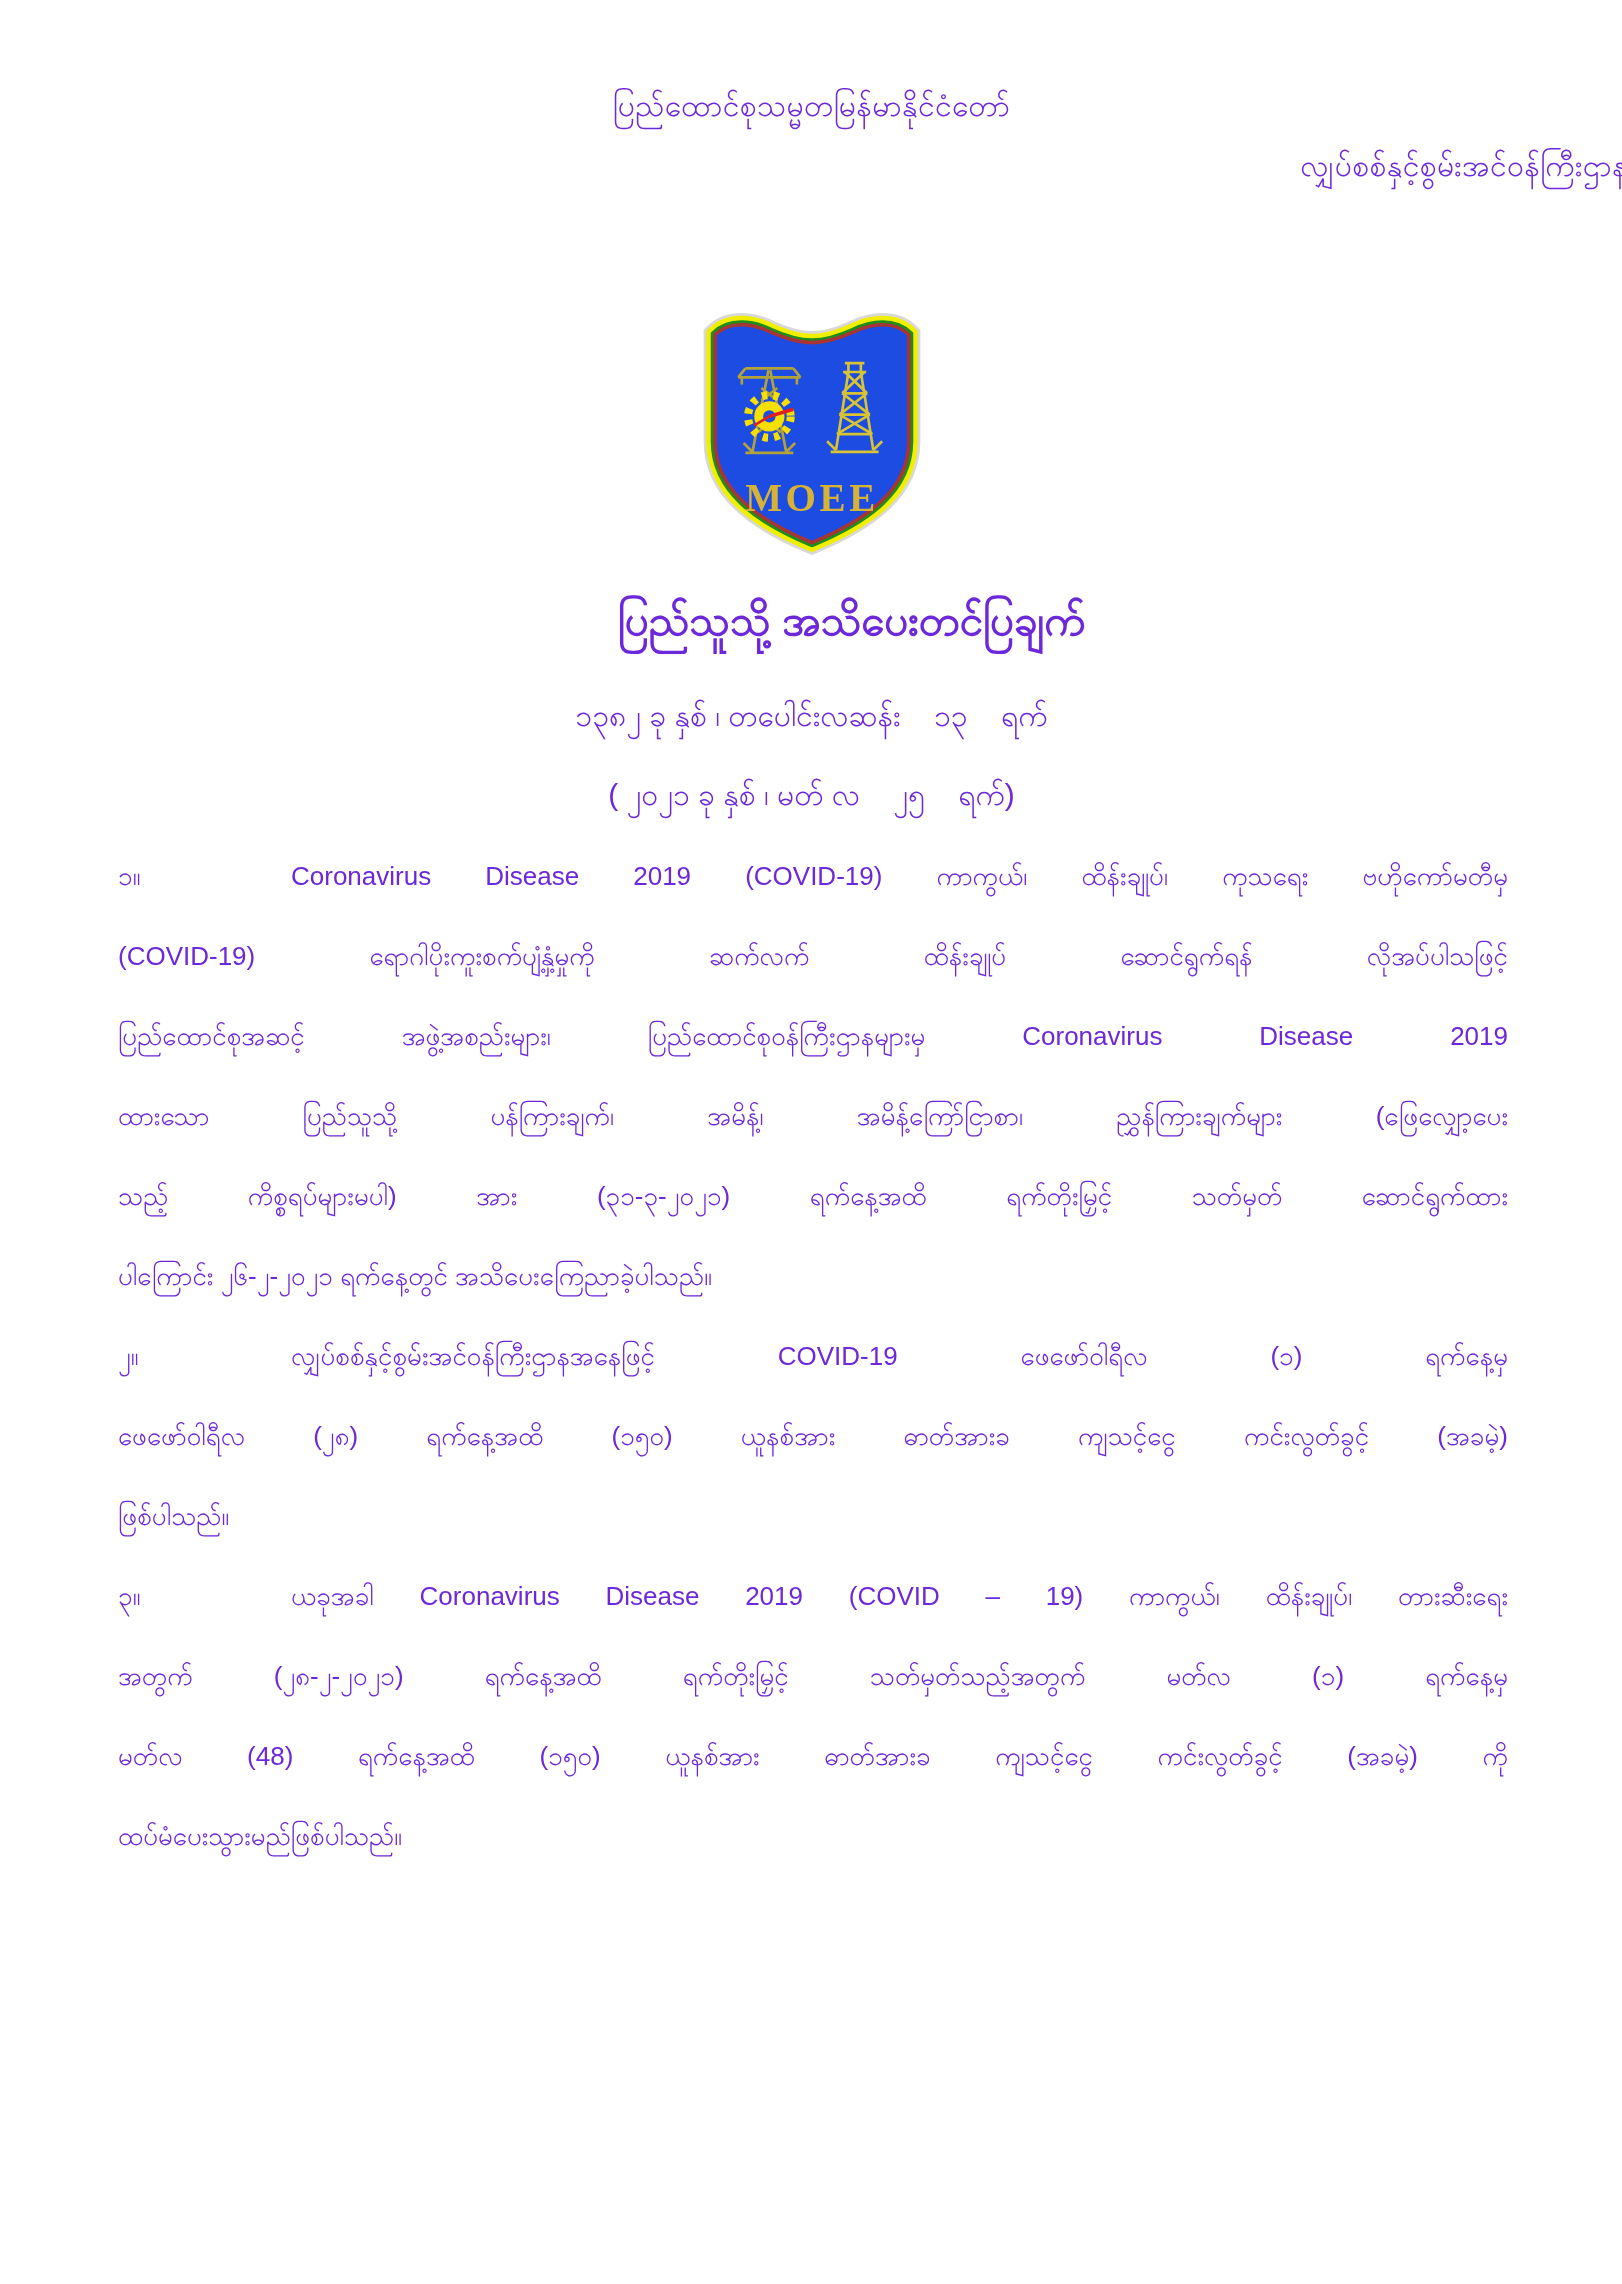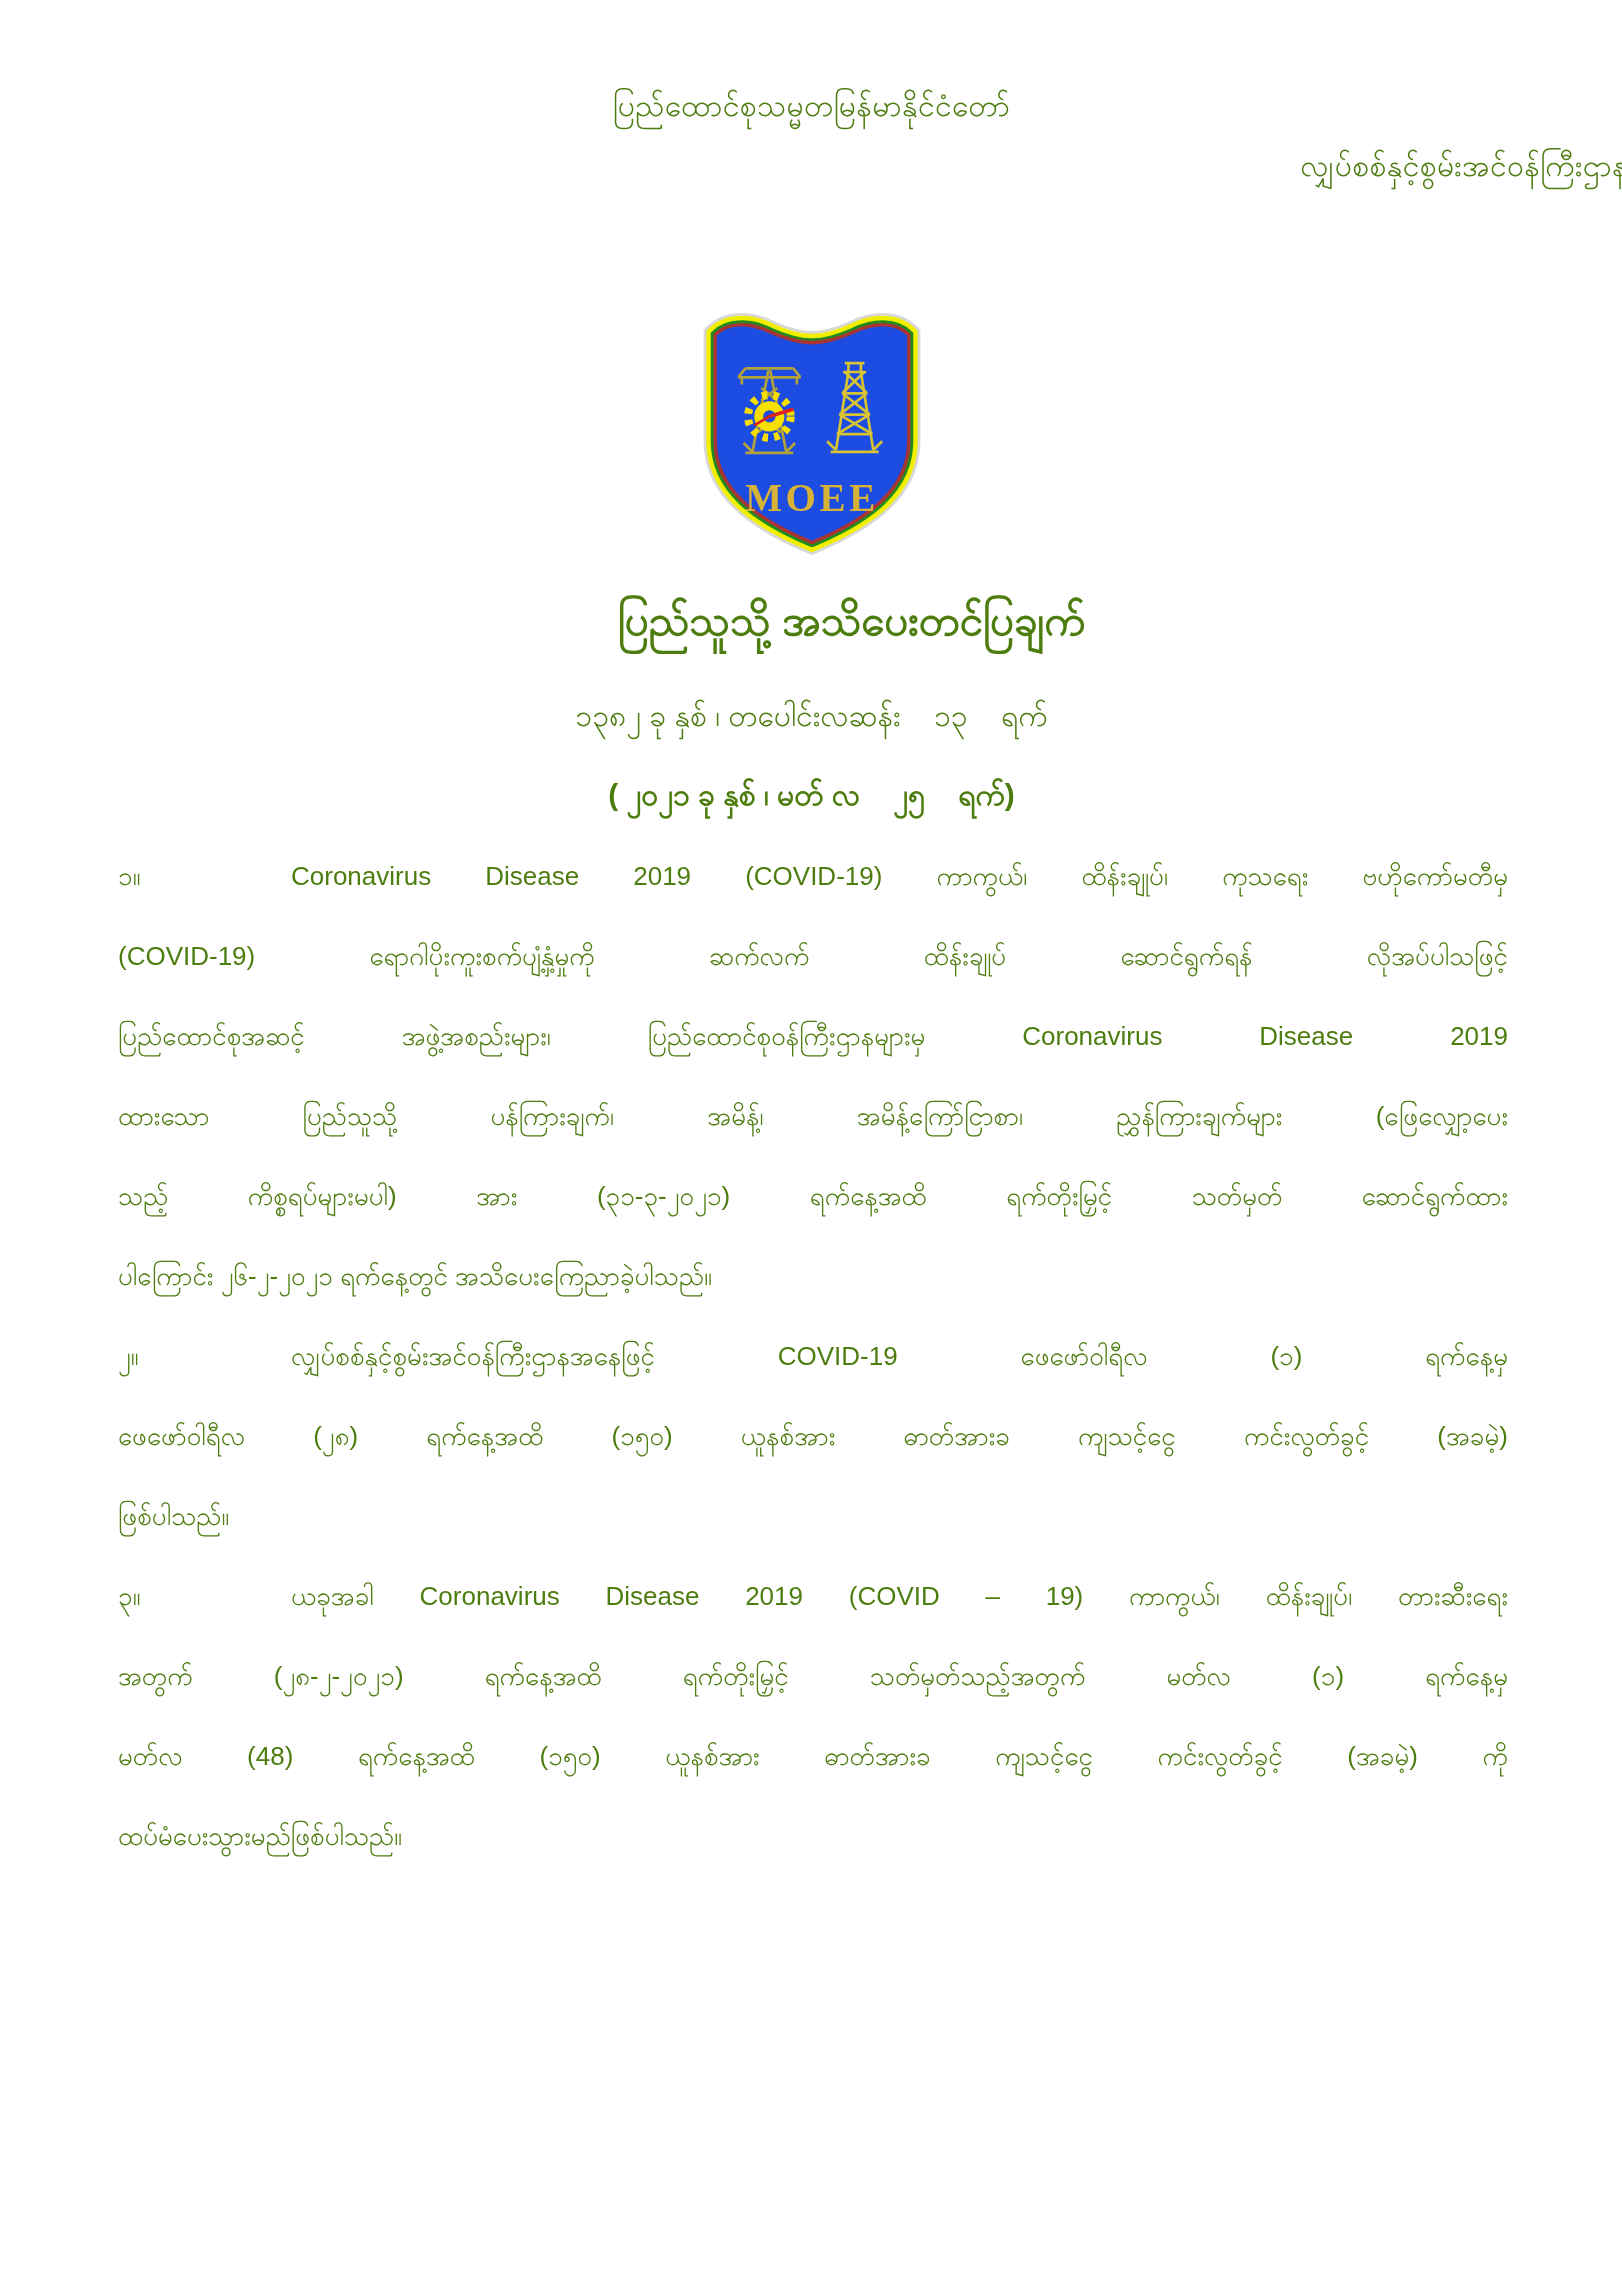--- a/index.html
+++ b/index.html
@@ -1,21 +1,21 @@
 <!DOCTYPE html>
 <html style="font-size:14px"><head>
 <meta charset="utf-8">
 <style>
   html, body { margin: 0; padding: 0; background: #ffffff; }
   .page {
     position: relative;
     width: 1623px;
     height: 2284px;
     background: #ffffff;
-    color: #4d7c0f;
+    color: #6d28d9;
     font-family: "Liberation Sans", sans-serif;
     overflow: hidden;
   }
   .center { text-align: center; }
 
   .hdr-line1 {
     position: absolute; top: 81px; left: 0; width: 100%;
     font-size: 30px; line-height: 49px; letter-spacing: 0.4px;
   }
   .hdr-line2 {
@@ -32,21 +32,21 @@
   .doc-title {
     position: absolute; top: 585px; left: 0; width: 100%;
     font-size: 42px; font-weight: bold; line-height: 71px; padding-left: 40px;
   }
   .date-line1 {
     position: absolute; top: 688px; left: 0; width: 100%;
     font-size: 30px; line-height: 55px; white-space: pre;
   }
   .date-line2 {
     position: absolute; top: 767px; left: 0; width: 100%;
-    font-size: 30px; line-height: 55px; white-space: pre; font-weight: bold;
+    font-size: 30px; line-height: 55px; white-space: pre;
   }
 
   .body-text {
     position: absolute; top: 838px; left: 118px; width: 1390px;
     font-size: 26px;
   }
   .line { display: flex; height: 80px; align-items: center; }
   .num  { flex: 0 0 173px; }
   .txt  { flex: 1 1 auto; text-align: justify; text-align-last: justify; }
   .line.last .txt { text-align-last: left; }

